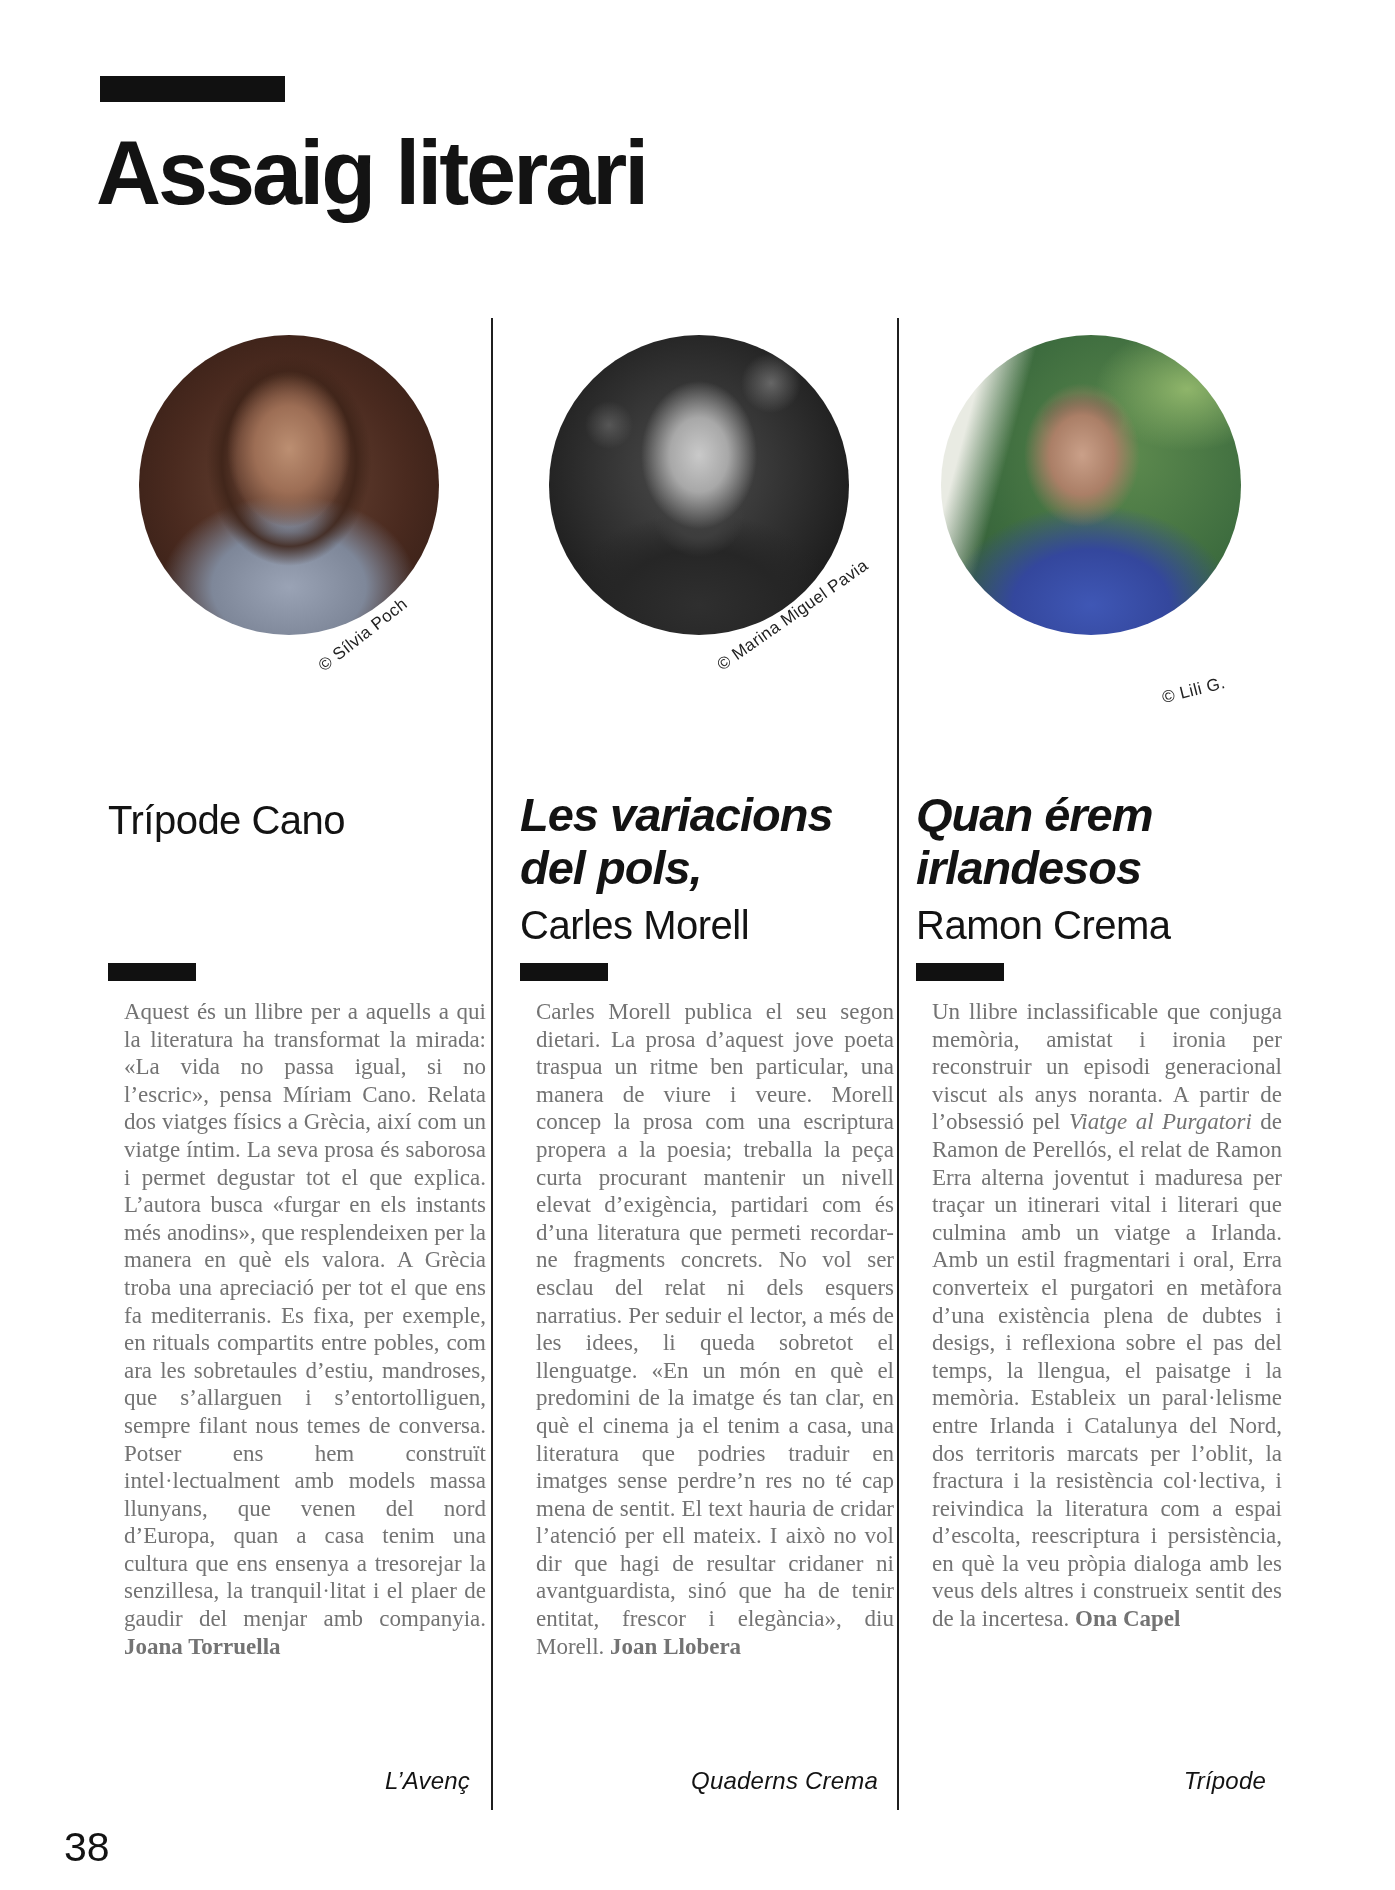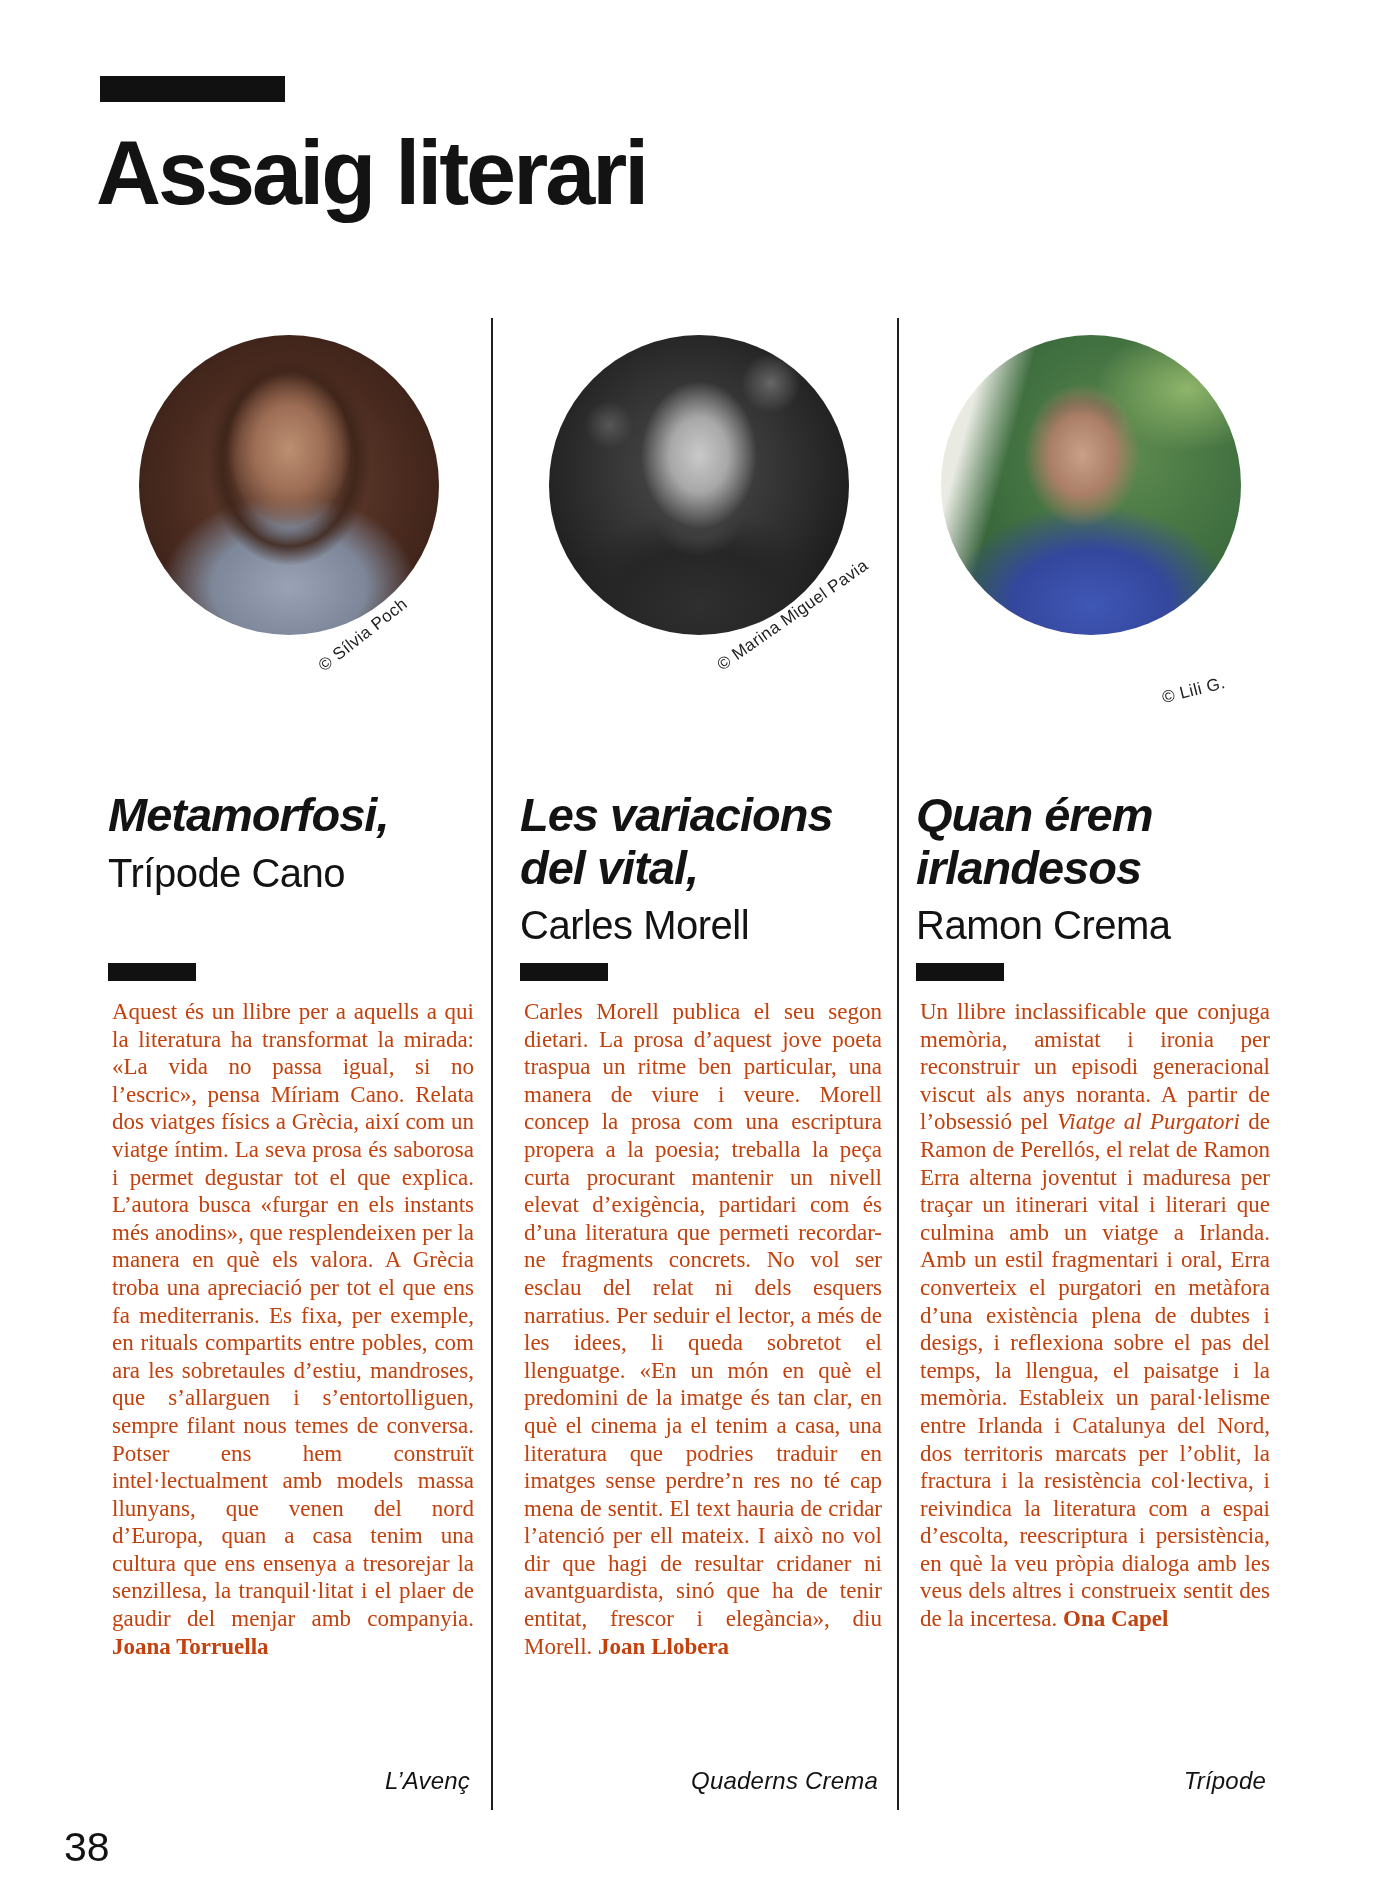--- a/index.html
+++ b/index.html
@@ -48,23 +48,23 @@
   .credit-1{left:219px;top:341px;transform:rotate(-38deg);}
   .credit-2{left:205px;top:340px;transform:rotate(-35deg);}
   .credit-3{left:249px;top:373px;transform:rotate(-14deg);}
 
   .book-title{position:absolute;top:435px;left:0;font-size:47px;line-height:1.12;
         font-weight:700;font-style:italic;letter-spacing:-1px;white-space:pre-line;color:#131313;}
   .book-author{font-size:40px;font-weight:400;font-style:normal;letter-spacing:-0.5px;
         margin-top:9px;display:block;}
   .title-bar{position:absolute;left:0;top:648px;width:88px;height:18px;background:#111;}
 
-  .review{position:absolute;left:4px;top:683px;width:100%;margin:0;
+  .review{position:absolute;left:16px;top:683px;width:100%;margin:0;
         font-family:"Liberation Serif",serif;font-size:23px;line-height:27.6px;
-        text-align:justify;color:#c2410c;hyphens:auto;-webkit-hyphens:auto;}
+        text-align:justify;color:#737373;hyphens:auto;-webkit-hyphens:auto;}
   .review i{font-style:italic;font-family:Liberation Serif, serif;}
   .review b{font-weight:700;}
 
   .publisher{position:absolute;right:0;top:1452px;font-size:24px;font-weight:400;
         letter-spacing:0.2px;color:#131313;font-style:italic;}
 
   .page-number{position:absolute;left:64px;top:1824px;font-size:41px;color:#131313;}
 </style>
 </head>
 <body>
@@ -73,31 +73,31 @@
 
   <div class="kicker-bar"></div>
   <h1 class="section-title">Assaig literari</h1>
 
   <div class="divider divider-1"></div>
   <div class="divider divider-2"></div>
 
   <section class="col col-1">
     <div class="photo photo-1"></div>
     <div class="credit credit-1">© Sílvia Poch</div>
-    <h2 class="book-title"><span>Metamorfosi,</span><span class="book-author">Trípode Cano</span></h2>
+    <h2 class="book-title"><span class="book-author">Trípode Cano</span></h2>
     <div class="title-bar"></div>
     <p class="review" lang="ca"><span>Aquest és un llibre per a aquells a qui la literatura ha transformat la mirada: «La vida no passa igual, si no l’escric», pensa Míriam Cano. Relata dos viatges físics a Grècia, així com un viatge íntim. La seva prosa és saborosa i permet degustar tot el que explica. L’autora busca «furgar en els instants més anodins», que resplendeixen per la manera en què els valora. A Grècia troba una apreciació per tot el que ens fa mediterranis. Es fixa, per exemple, en rituals compartits entre pobles, com ara les sobretaules d’estiu, mandroses, que s’allarguen i s’entortolliguen, sempre filant nous temes de conversa. Potser ens hem construït intel·lectualment amb models massa llunyans, que venen del nord d’Europa, quan a casa tenim una cultura que ens ensenya a tresorejar la senzillesa, la tranquil·litat i el plaer de gaudir del menjar amb companyia. </span><i></i><span></span><b>Joana Torruella</b></p>
     <div class="publisher">L’Avenç</div>
   </section>
 
   <section class="col col-2">
     <div class="photo photo-2"></div>
     <div class="credit credit-2">© Marina Miguel Pavia</div>
     <h2 class="book-title"><span>Les variacions
-del vital,</span><span class="book-author">Carles Morell</span></h2>
+del pols,</span><span class="book-author">Carles Morell</span></h2>
     <div class="title-bar"></div>
     <p class="review" lang="ca"><span>Carles Morell publica el seu segon dietari. La prosa d’aquest jove poeta traspua un ritme ben particular, una manera de viure i veure. Morell concep la prosa com una escriptura propera a la poesia; treballa la peça curta procurant mantenir un nivell elevat d’exigència, partidari com és d’una literatura que permeti recordar-ne fragments concrets. No vol ser esclau del relat ni dels esquers narratius. Per seduir el lector, a més de les idees, li queda sobretot el llenguatge. «En un món en què el predomini de la imatge és tan clar, en què el cinema ja el tenim a casa, una literatura que podries traduir en imatges sense perdre’n res no té cap mena de sentit. El text hauria de cridar l’atenció per ell mateix. I això no vol dir que hagi de resultar cridaner ni avantguardista, sinó que ha de tenir entitat, frescor i elegància», diu Morell. </span><i></i><span></span><b>Joan Llobera</b></p>
     <div class="publisher">Quaderns Crema</div>
   </section>
 
   <section class="col col-3">
     <div class="photo photo-3"></div>
     <div class="credit credit-3">© Lili G.</div>
     <h2 class="book-title"><span>Quan érem
 irlandesos</span><span class="book-author">Ramon Crema</span></h2>

